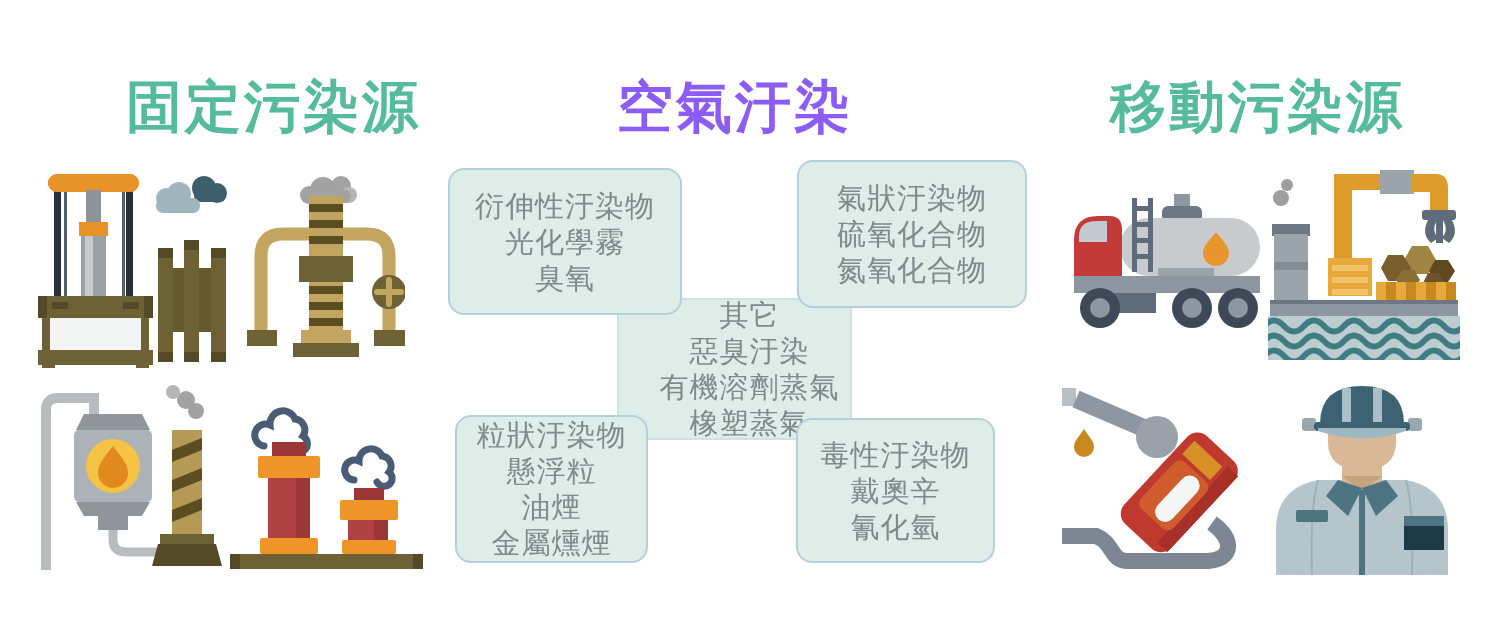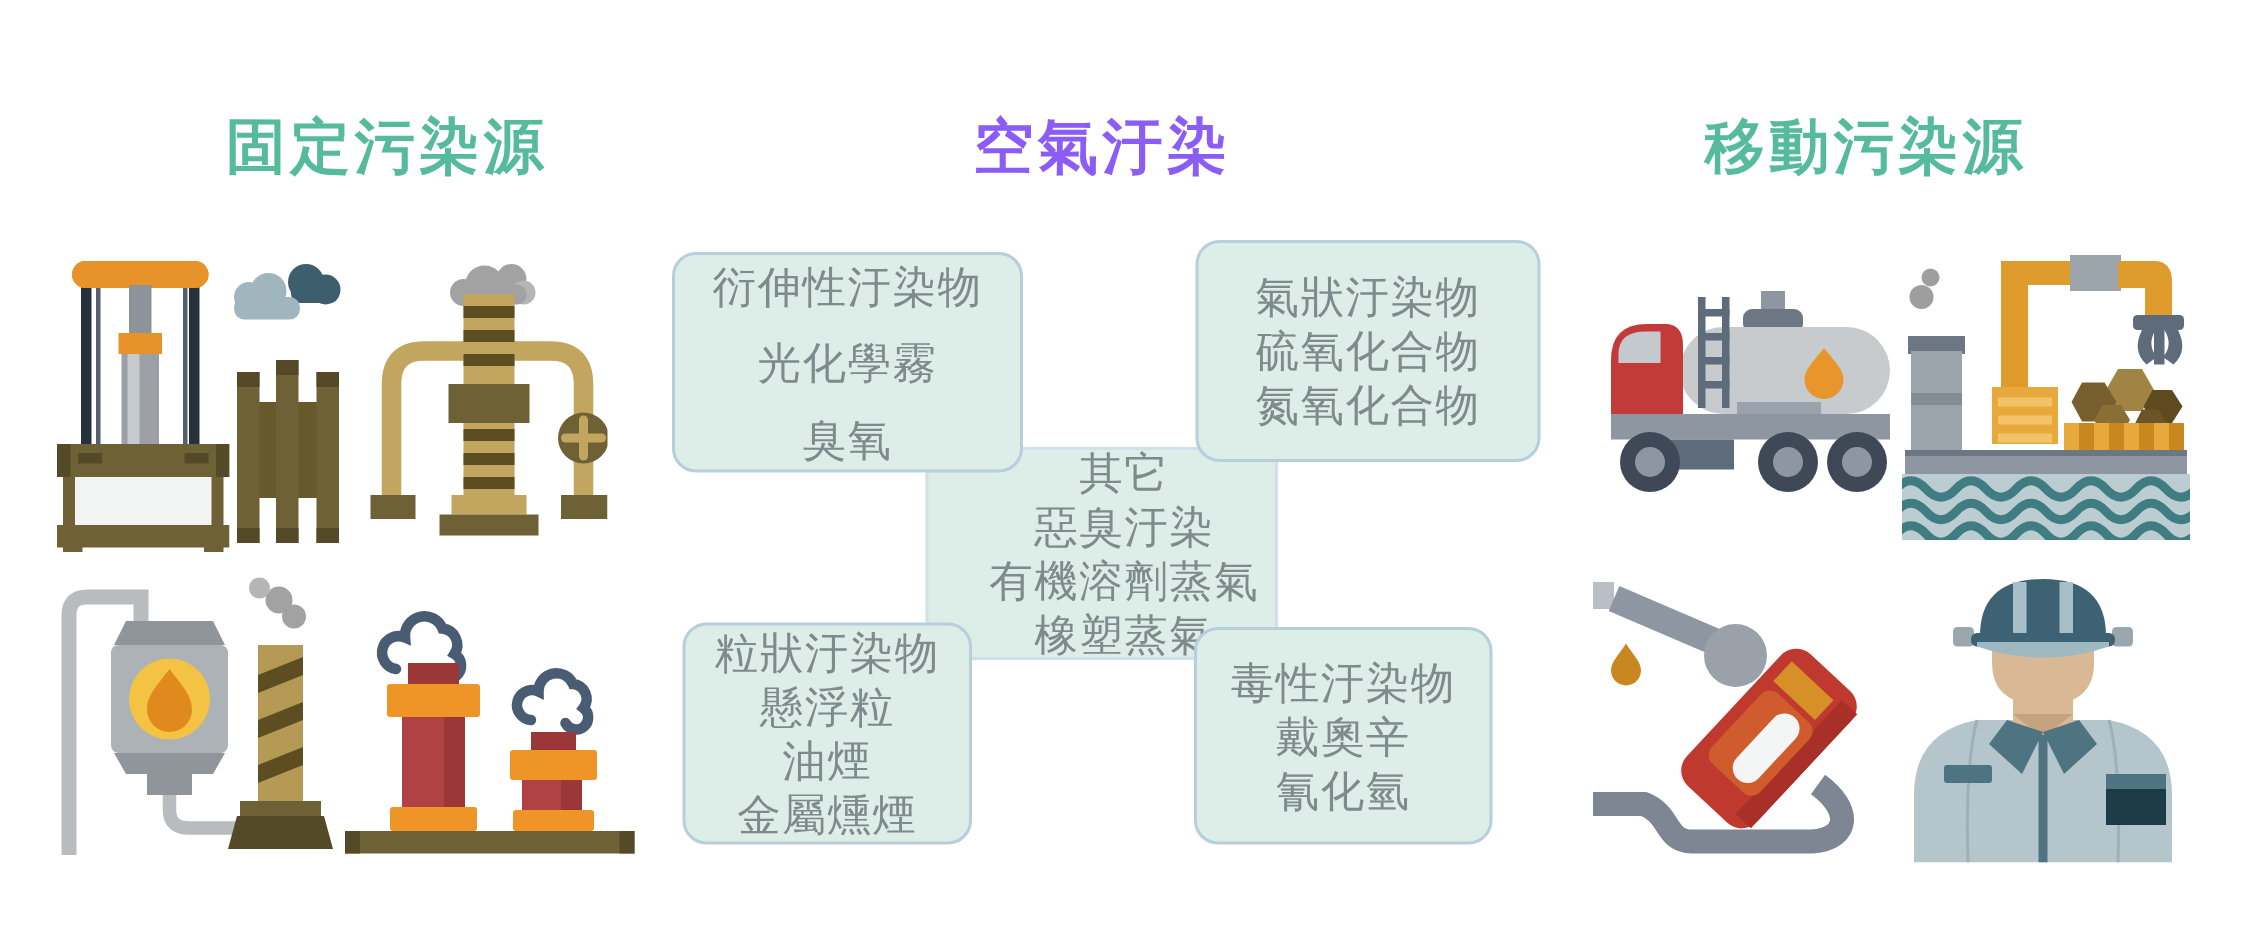--- a/index.html
+++ b/index.html
@@ -1,35 +1,35 @@
 <!DOCTYPE html>
 <html><head>
 <meta charset="utf-8">
 <style>
   html,body{margin:0;padding:0;background:#ffffff;}
   .canvas{
     position:relative;width:1500px;height:630px;background:#ffffff;
     font-family:"DejaVu Sans",sans-serif;overflow:hidden;
   }
   .title{
-    position:absolute;top:70px;font-size:40px;font-weight:bold;
+    position:absolute;top:70px;font-size:56px;font-weight:bold;
     text-align:center;letter-spacing:3px;white-space:nowrap;
   }
   .title-teal{color:#55bb9c;}
   .title-red{color:#8b5cf6;}
   .t-left{left:126px;width:264px;}
   .t-center{left:606px;width:258px;}
   .t-right{left:1110px;width:268px;}
   .pbox{
     position:absolute;background:#dceee7;border:2px solid #b7cedd;border-radius:16px;
     display:flex;flex-direction:column;justify-content:center;align-items:center;
     box-sizing:border-box;z-index:2;
   }
   .pbox-c{border-radius:4px;border-color:#cfe0e8;z-index:1;padding-left:30px;}
-  .b-tl{left:448px;top:168px;width:234px;height:147px;gap:15px;}
+  .b-tl{left:448px;top:168px;width:234px;height:147px;}
   .b-tr{left:797px;top:160px;width:230px;height:148px;}
   .b-bl{left:455px;top:415px;width:193px;height:148px;}
   .b-br{left:796px;top:418px;width:199px;height:145px;}
   .b-c {left:617px;top:298px;width:235px;height:142px;}
   .bline{
     font-size:29px;line-height:36px;color:#7e8a8c;letter-spacing:1px;
     white-space:nowrap;text-align:center;
   }
   .illus{position:absolute;}
 </style>

